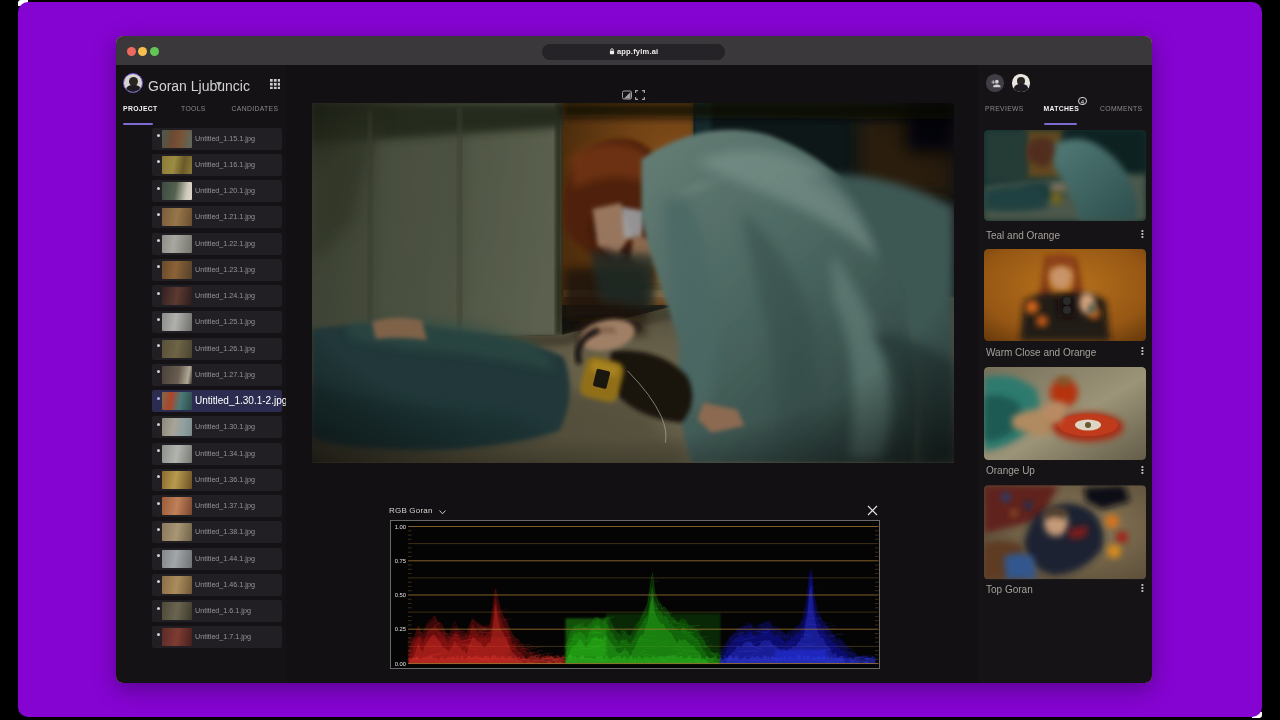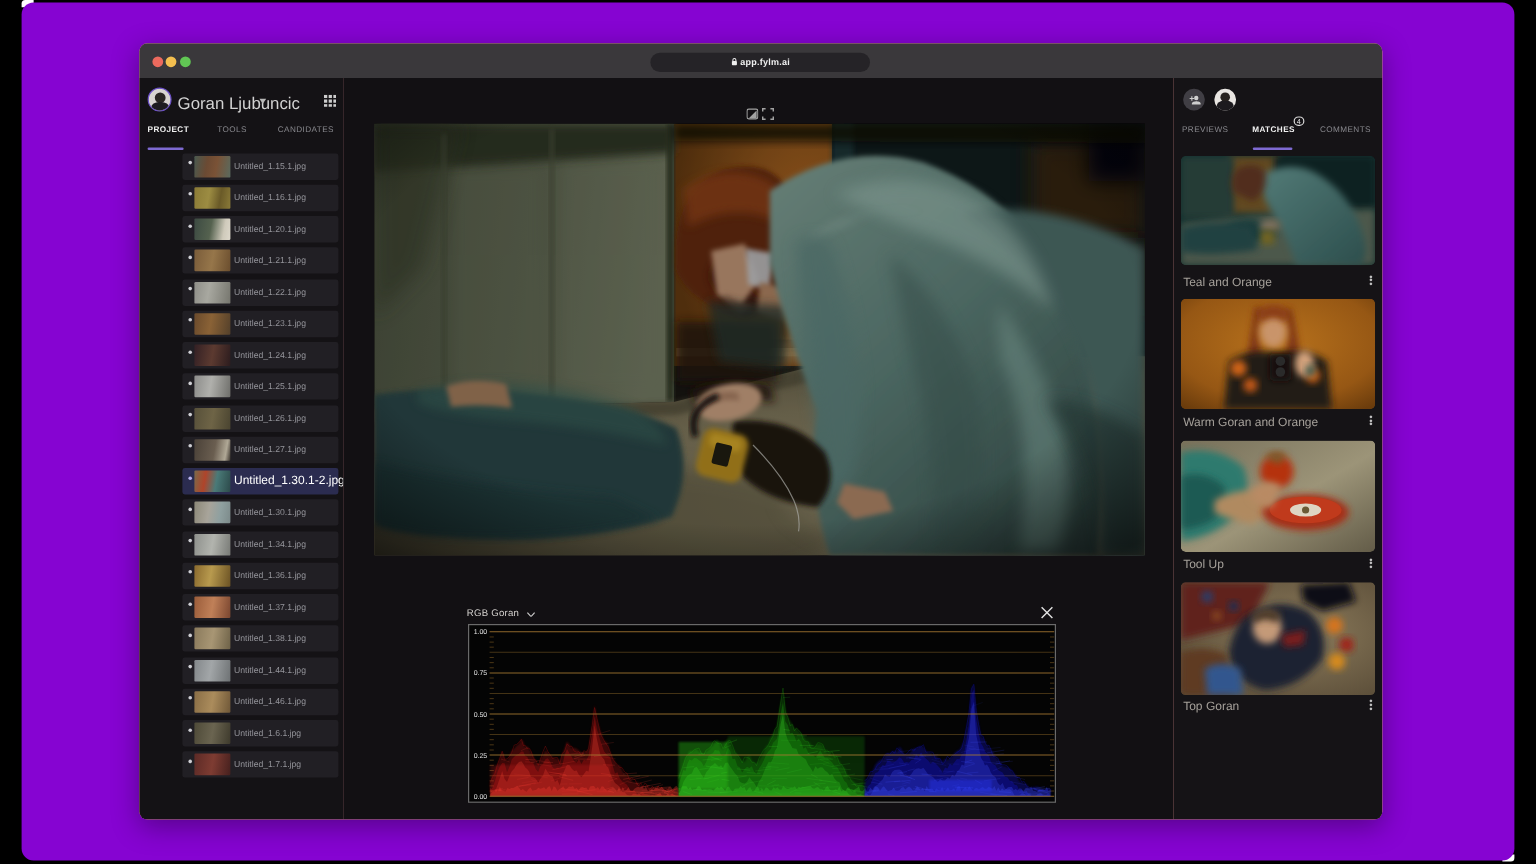--- a/index.html
+++ b/index.html
@@ -688,21 +688,21 @@
 <circle cx="48" cy="58" r="7" fill="#cf6318" filter="url(#tb3)"></circle>
 <circle cx="58" cy="72" r="6" fill="#c25812" filter="url(#tb3)"></circle>
 <circle cx="110" cy="64" r="6" fill="#cf6318" filter="url(#tb3)"></circle>
 <rect x="74" y="46" width="18" height="22" rx="3" fill="#131110" filter="url(#tb3)"></rect>
 <circle cx="83" cy="52" r="4" fill="#2a2a2a"></circle>
           <circle cx="83" cy="61" r="4" fill="#2a2a2a"></circle>
 <ellipse cx="103" cy="54" rx="8" ry="11" fill="#d3a27c" filter="url(#tb3)"></ellipse>
 <ellipse cx="108" cy="60" rx="4" ry="5" fill="#3a5a4e" filter="url(#tb3)"></ellipse>
 </g>
 </svg>
-<span class="clabel" style="top:281.5px">Warm Goran and Orange</span>
+<span class="clabel" style="top:281.5px">Warm Close and Orange</span>
 <div class="kebab" style="top:281px">•<br>•<br>•</div>
 <svg class="card" style="top:301.5px" width="162" height="93" viewBox="0 0 162 93">
 <defs>
           <linearGradient id="t3b" x1="0" y1="0" x2="1" y2="1">
             <stop offset="0%" stop-color="#77705a"></stop>
             <stop offset="55%" stop-color="#9c9478"></stop>
             <stop offset="100%" stop-color="#635c48"></stop>
           </linearGradient>
 <clipPath id="cc3">
             <rect width="162" height="93" rx="4"></rect>
@@ -715,21 +715,21 @@
 <path d="M28,50 Q50,38 68,44 L80,56 L60,70 Q40,66 28,60 Z" fill="#b08a60" filter="url(#tb3)"></path>
 <circle cx="80" cy="26" r="14" fill="#b5300f" filter="url(#tb3)"></circle>
 <path d="M70,14 Q78,6 88,12 L82,20 Z" fill="#7a5a2a" filter="url(#tb3)"></path>
 <ellipse cx="104" cy="60" rx="36" ry="15" fill="#a52f14" filter="url(#tb3)"></ellipse>
 <ellipse cx="104" cy="58" rx="30" ry="11" fill="#c03a1c"></ellipse>
 <ellipse cx="104" cy="58" rx="13" ry="5.5" fill="#ded6c2"></ellipse>
 <circle cx="104" cy="58" r="3" fill="#6a5a34"></circle>
 <path d="M60,40 Q72,30 84,38 L76,56 Q64,54 58,48 Z" fill="#b98a64" filter="url(#tb3)"></path>
 </g>
 </svg>
-<span class="clabel" style="top:400px">Tool Up</span>
+<span class="clabel" style="top:400px">Orange Up</span>
 <div class="kebab" style="top:399.5px">•<br>•<br>•</div>
 <svg class="card" style="top:420px" width="162" height="94.5" viewBox="0 0 162 94">
 <defs>
           <radialGradient id="t4b" cx="60%" cy="45%" r="75%">
             <stop offset="0%" stop-color="#8d7c5c"></stop>
             <stop offset="100%" stop-color="#574a36"></stop>
           </radialGradient>
 <clipPath id="cc4">
             <rect width="162" height="94" rx="4"></rect>
           </clipPath>

